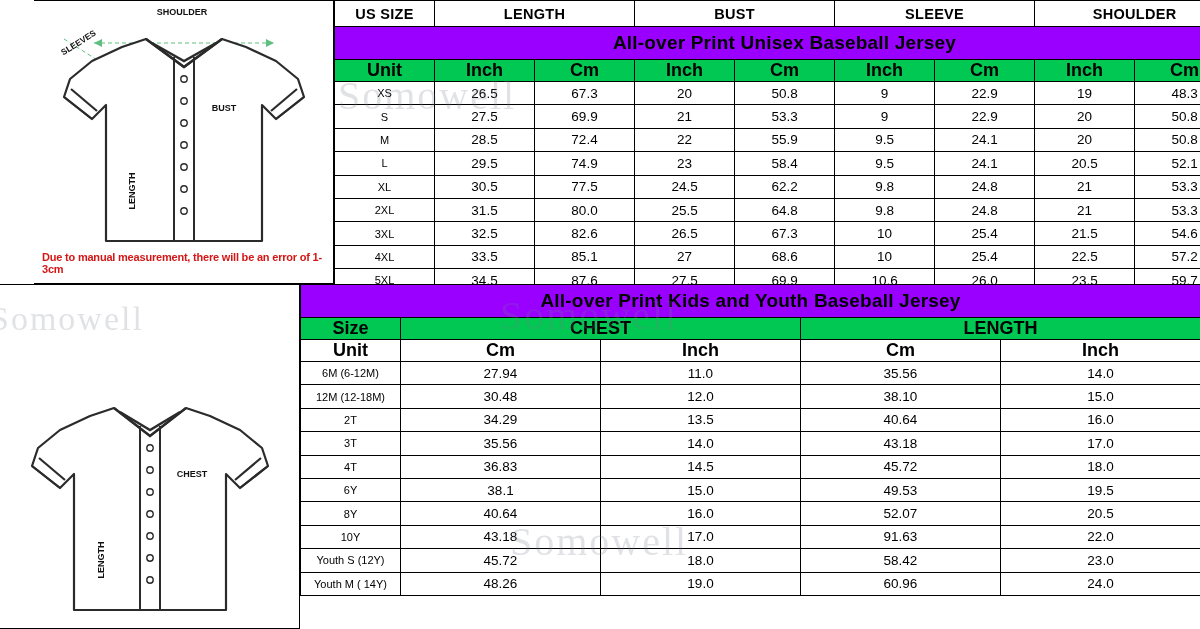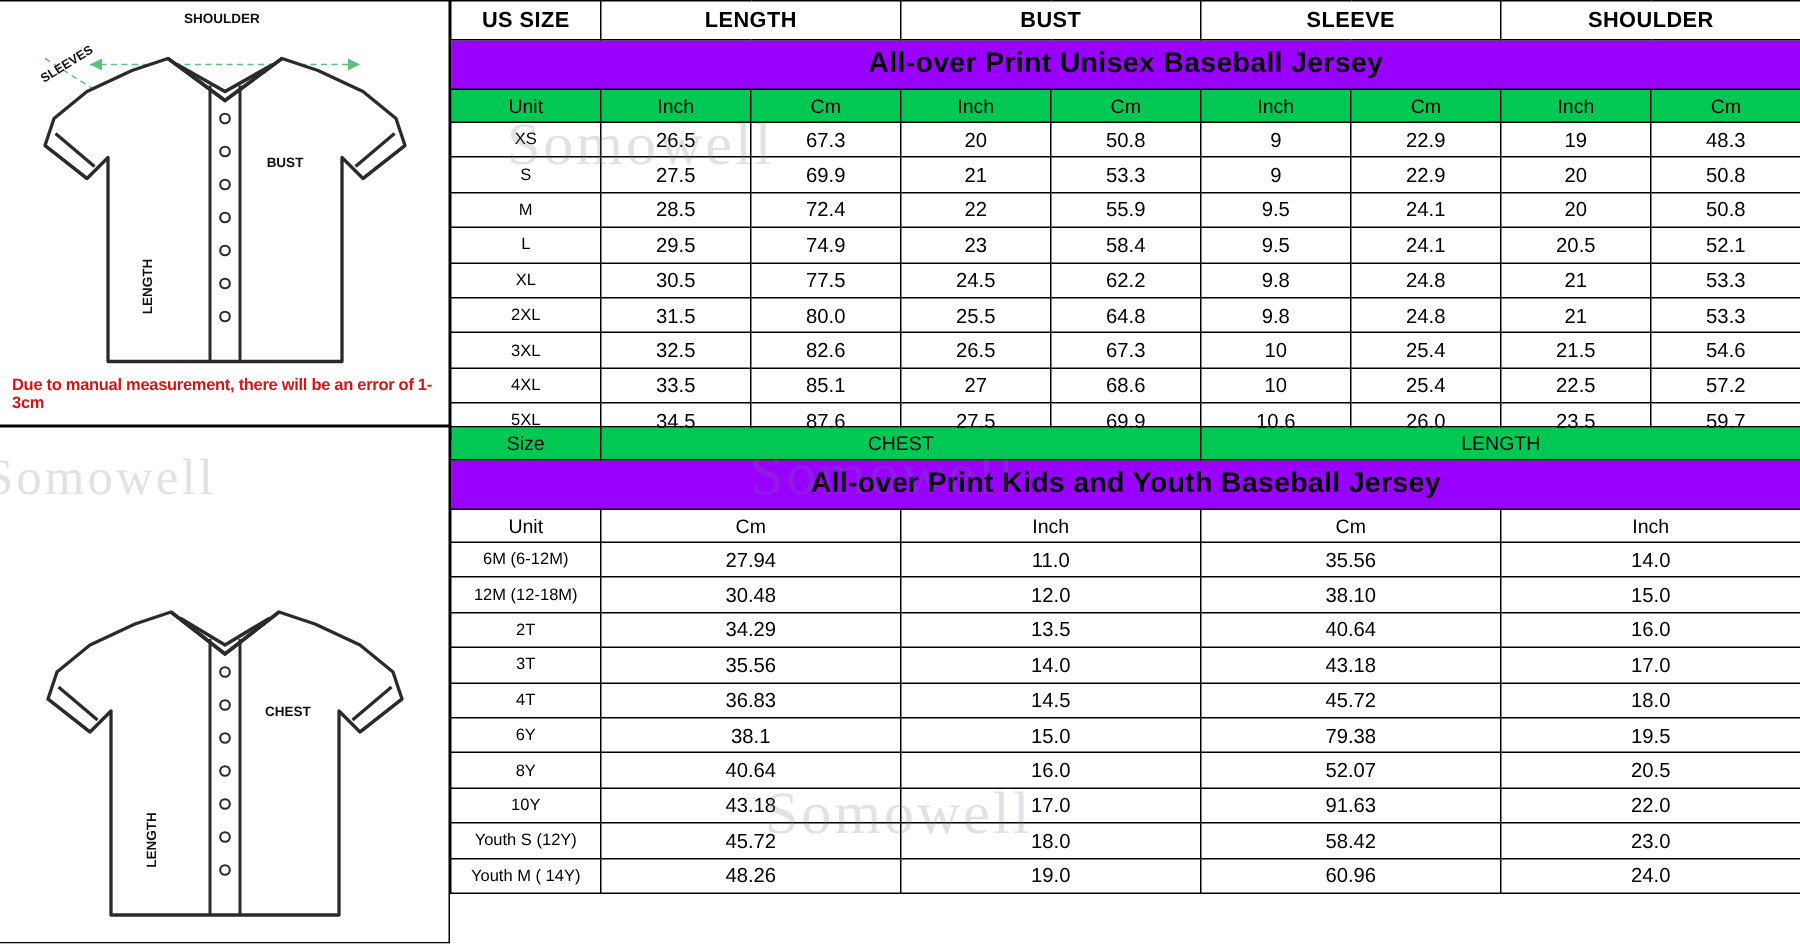--- a/index.html
+++ b/index.html
@@ -19,21 +19,21 @@
     height: 629px;
     position: relative;
     background: #fff;
     box-sizing: border-box;
   }
   .section {
     display: flex;
     width: 1200px;
     box-sizing: border-box;
   }
-  .section-top { height: 284px; }
+  .section-top { height: 284px; padding-left: 34px; }
   .section-bottom { height: 345px; }
 
   
   .illus {
     width: 300px;
     box-sizing: border-box;
     border-right: 1px solid #000;
     position: relative;
     background: #fff;
     flex: 0 0 300px;
@@ -83,22 +83,22 @@
   .grp-hdr {
     background: #ffffff;
     font-size: 14.5px;
     font-weight: bold;
     height: 25px;
     letter-spacing: 0.3px;
   }
   .unit-hdr {
     background: #00C853;
     color: #ffffff;
-    font-size: 13px;
-    font-weight: normal;
+    font-size: 18px;
+    font-weight: bold;
     height: 21px;
   }
   .unit-hdr.white {
     background: #ffffff;
     color: #000000;
   }
   .data-cell {
     font-size: 13.5px;
     height: 22.4px;
     background: transparent;
@@ -379,26 +379,26 @@
       <table class="sizes">
         <colgroup>
           <col style="width:100px">
             <col style="width:200px">
             <col style="width:200px">
           <col style="width:200px">
             <col style="width:200px">
         </colgroup>
         <tbody>
           <tr>
+            <td class="title-cell" colspan="5">All-over Print Kids and Youth Baseball Jersey</td>
+          </tr>
+          <tr>
             <td class="unit-hdr">Size</td>
             <td class="unit-hdr" colspan="2">CHEST</td>
             <td class="unit-hdr" colspan="2">LENGTH</td>
-          </tr>
-          <tr>
-            <td class="title-cell" colspan="5">All-over Print Kids and Youth Baseball Jersey</td>
           </tr>
           <tr>
             <td class="unit-hdr white">Unit</td>
             <td class="unit-hdr white">Cm</td>
             <td class="unit-hdr white">Inch</td>
             <td class="unit-hdr white">Cm</td>
             <td class="unit-hdr white">Inch</td>
           </tr>
 
           <tr>
@@ -433,21 +433,21 @@
             <td class="data-cell row-label">4T</td>
             <td class="data-cell">36.83</td>
             <td class="data-cell">14.5</td>
             <td class="data-cell">45.72</td>
             <td class="data-cell">18.0</td>
           </tr>
           <tr>
             <td class="data-cell row-label">6Y</td>
             <td class="data-cell">38.1</td>
             <td class="data-cell">15.0</td>
-            <td class="data-cell">79.38</td>
+            <td class="data-cell">49.53</td>
             <td class="data-cell">19.5</td>
           </tr>
           <tr>
             <td class="data-cell row-label">8Y</td>
             <td class="data-cell">40.64</td>
             <td class="data-cell">16.0</td>
             <td class="data-cell">52.07</td>
             <td class="data-cell">20.5</td>
           </tr>
           <tr>

